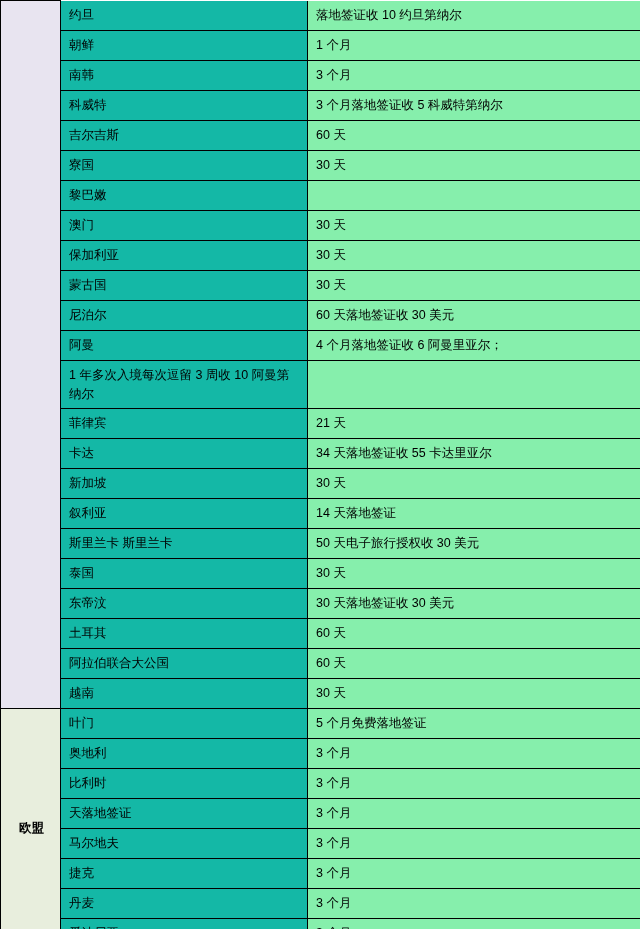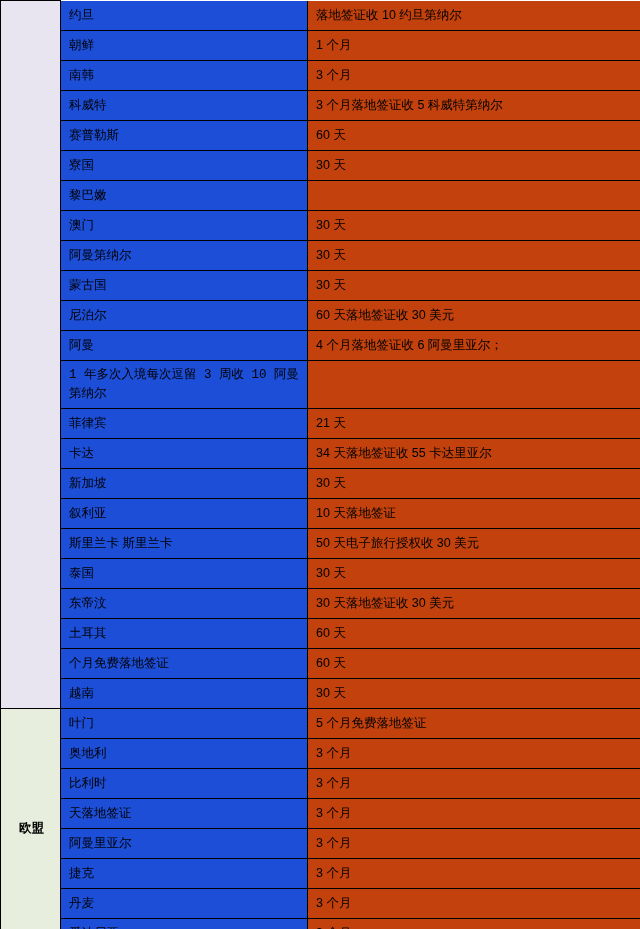--- a/index.html
+++ b/index.html
@@ -42,29 +42,28 @@
     padding: 0;
   }
   td.group-asia {
     background: #e8e4f0;
   }
   td.group-eu {
     background: #e8eedd;
   }
   td.country-cell {
     width: 247px;
-    background: #1d4ed8;
+    background: #14b8a6;
   }
   td.detail-cell {
     width: 333px;
-    background: #c2410c;
+    background: #86efac;
   }
   td.row-tall {
     height: 48px;
-    font-family: Liberation Mono, monospace;
   }
   td.row-normal {
     height: 30px;
   }
   .cut-top {
     border-top: none !important;
   }
 </style>
 </head>
 <body>
@@ -84,37 +83,37 @@
       </tr>
       <tr>
         <td class="country-cell row-normal">南韩</td>
         <td class="detail-cell row-normal">3 个月</td>
       </tr>
       <tr>
         <td class="country-cell row-normal">科威特</td>
         <td class="detail-cell row-normal">3 个月落地签证收 5 科威特第纳尔</td>
       </tr>
       <tr>
-        <td class="country-cell row-normal">赛普勒斯</td>
+        <td class="country-cell row-normal">吉尔吉斯</td>
         <td class="detail-cell row-normal">60 天</td>
       </tr>
       <tr>
         <td class="country-cell row-normal">寮国</td>
         <td class="detail-cell row-normal">30 天</td>
       </tr>
       <tr>
         <td class="country-cell row-normal">黎巴嫩</td>
         <td class="detail-cell row-normal"></td>
       </tr>
       <tr>
         <td class="country-cell row-normal">澳门</td>
         <td class="detail-cell row-normal">30 天</td>
       </tr>
       <tr>
-        <td class="country-cell row-normal">阿曼第纳尔</td>
+        <td class="country-cell row-normal">保加利亚</td>
         <td class="detail-cell row-normal">30 天</td>
       </tr>
       <tr>
         <td class="country-cell row-normal">蒙古国</td>
         <td class="detail-cell row-normal">30 天</td>
       </tr>
       <tr>
         <td class="country-cell row-normal">尼泊尔</td>
         <td class="detail-cell row-normal">60 天落地签证收 30 美元</td>
       </tr>
@@ -133,40 +132,40 @@
       <tr>
         <td class="country-cell row-normal">卡达</td>
         <td class="detail-cell row-normal">34 天落地签证收 55 卡达里亚尔</td>
       </tr>
       <tr>
         <td class="country-cell row-normal">新加坡</td>
         <td class="detail-cell row-normal">30 天</td>
       </tr>
       <tr>
         <td class="country-cell row-normal">叙利亚</td>
-        <td class="detail-cell row-normal">10 天落地签证</td>
+        <td class="detail-cell row-normal">14 天落地签证</td>
       </tr>
       <tr>
         <td class="country-cell row-normal">斯里兰卡 斯里兰卡</td>
         <td class="detail-cell row-normal">50 天电子旅行授权收 30 美元</td>
       </tr>
       <tr>
         <td class="country-cell row-normal">泰国</td>
         <td class="detail-cell row-normal">30 天</td>
       </tr>
       <tr>
         <td class="country-cell row-normal">东帝汶</td>
         <td class="detail-cell row-normal">30 天落地签证收 30 美元</td>
       </tr>
       <tr>
         <td class="country-cell row-normal">土耳其</td>
         <td class="detail-cell row-normal">60 天</td>
       </tr>
       <tr>
-        <td class="country-cell row-normal">个月免费落地签证</td>
+        <td class="country-cell row-normal">阿拉伯联合大公国</td>
         <td class="detail-cell row-normal">60 天</td>
       </tr>
       <tr>
         <td class="country-cell row-normal">越南</td>
         <td class="detail-cell row-normal">30 天</td>
       </tr>
 
       <tr>
         <td class="group-cell group-eu" rowspan="8">欧盟</td>
         <td class="country-cell row-normal">叶门</td>
@@ -178,21 +177,21 @@
       </tr>
       <tr>
         <td class="country-cell row-normal">比利时</td>
         <td class="detail-cell row-normal">3 个月</td>
       </tr>
       <tr>
         <td class="country-cell row-normal">天落地签证</td>
         <td class="detail-cell row-normal">3 个月</td>
       </tr>
       <tr>
-        <td class="country-cell row-normal">阿曼里亚尔</td>
+        <td class="country-cell row-normal">马尔地夫</td>
         <td class="detail-cell row-normal">3 个月</td>
       </tr>
       <tr>
         <td class="country-cell row-normal">捷克</td>
         <td class="detail-cell row-normal">3 个月</td>
       </tr>
       <tr>
         <td class="country-cell row-normal">丹麦</td>
         <td class="detail-cell row-normal">3 个月</td>
       </tr>

